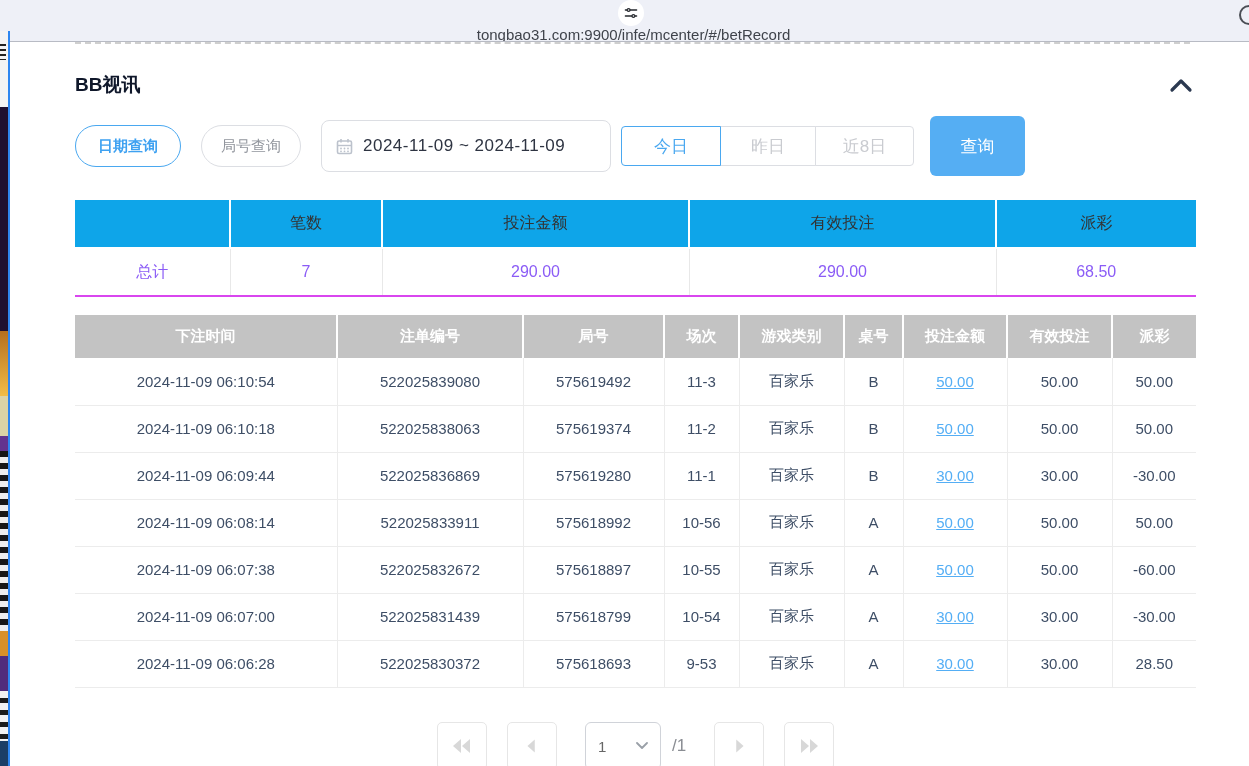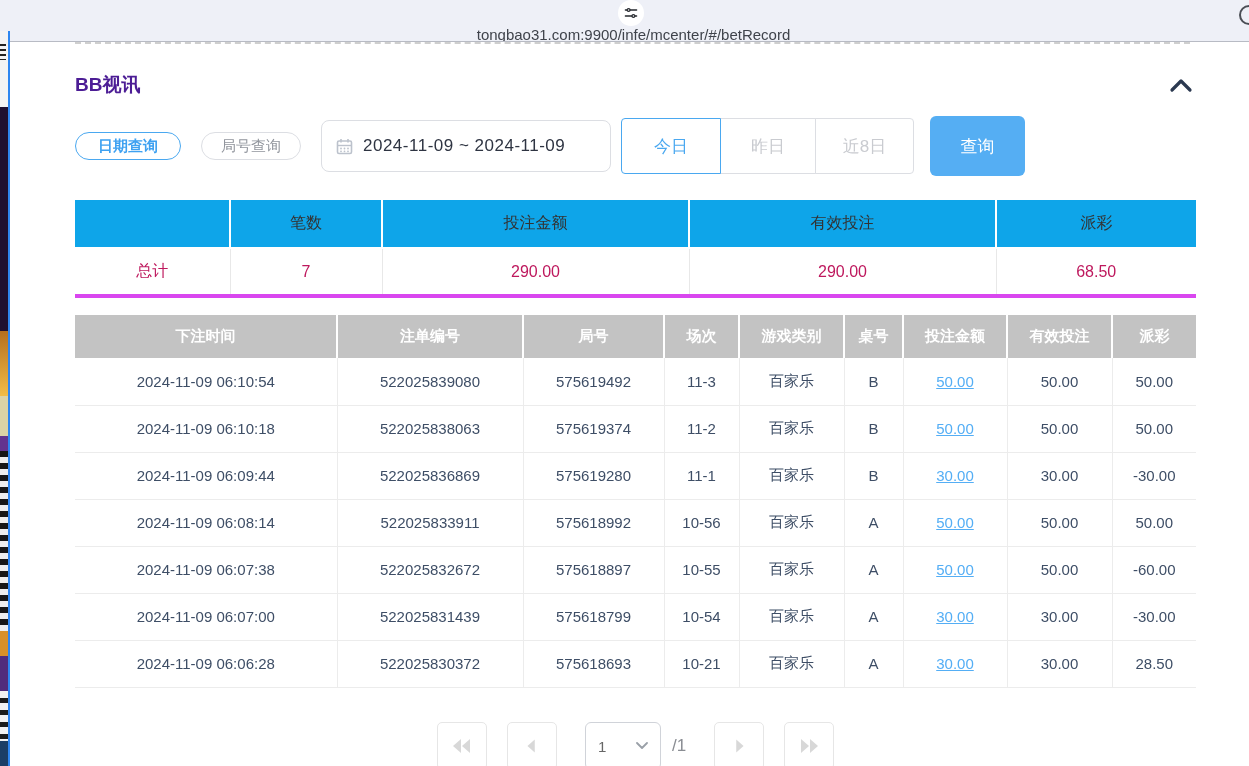--- a/index.html
+++ b/index.html
@@ -26,52 +26,52 @@
   .sliver{position:absolute;left:0;top:31px;width:8px;height:735px;overflow:hidden;}
   .sliver .seg{width:100%;}
   .blue-line{position:absolute;left:8px;top:31px;width:2px;height:735px;background:#2e86f0;}
   .sliver-icon{position:absolute;left:0;top:44px;width:6px;height:16px;
     background:repeating-linear-gradient(#222 0 2px,transparent 2px 5px);}
 
   
   .dashed-sep{position:absolute;left:75px;top:42px;width:1115px;border-top:2px dashed #cfcfcf;}
   .panel-header{position:absolute;left:75px;top:70px;width:1121px;height:30px;
     display:flex;align-items:center;justify-content:space-between;}
-  .panel-title{font-size:19px;font-weight:700;color:#4c1d95;}
+  .panel-title{font-size:19px;font-weight:700;color:#0f172a;}
   .collapse-btn{width:30px;height:24px;display:flex;align-items:center;justify-content:center;cursor:pointer;}
 
   
   .filter-row{position:absolute;left:75px;top:124px;height:44px;display:flex;align-items:center;}
-  .pill{height:28px;border-radius:21px;background:#fff;border:1px solid #dcdee3;color:#90949c;
+  .pill{height:42px;border-radius:21px;background:#fff;border:1px solid #dcdee3;color:#90949c;
     font-size:15px;cursor:pointer;font-family:inherit;}
   .pill.active{border-color:var(--accent);color:#3ea1f1;font-weight:700;}
   .pill.date-q{width:106px;}
   .pill.round-q{width:100px;margin-left:20px;}
   .date-input{width:290px;height:52px;margin-left:20px;border:1px solid #dcdee3;border-radius:8px;
     background:#fff;display:flex;align-items:center;cursor:pointer;}
   .date-input .cal{margin:0 10px 0 14px;display:flex;}
   .date-input .val{font-size:17px;color:#2e3442;letter-spacing:0.5px;}
   .btn-group{display:flex;margin-left:10px;}
-  .btn-group button{height:56px;background:#fff;border:1px solid #dcdee3;color:#c9cbd0;
+  .btn-group button{height:40px;background:#fff;border:1px solid #dcdee3;color:#c9cbd0;
     font-size:17px;cursor:pointer;margin-left:-1px;position:relative;font-family:inherit;}
   .btn-group button:first-child{border-radius:4px 0 0 4px;margin-left:0;width:100px;}
   .btn-group button:nth-child(2){width:96px;}
   .btn-group button:last-child{border-radius:0 4px 4px 0;width:99px;}
   .btn-group button.active{border-color:var(--accent);color:var(--accent);z-index:1;}
   .search-btn{width:95px;height:60px;margin-left:16px;background:var(--accent-fill);color:#fff;
     border:none;border-radius:6px;font-size:17px;cursor:pointer;font-family:inherit;}
 
   
   table{border-collapse:collapse;table-layout:fixed;}
   .summary{position:absolute;left:75px;top:200px;width:1121px;}
   .summary th{height:48px;background:#0ea5e9;font-weight:400;font-size:16px;color:#333;
     border-right:2px solid #fff;border-bottom:2px solid #fff;}
   .summary th:last-child{border-right:none;}
-  .summary td{height:48px;background:#fff;font-size:16px;color:#be185d;text-align:center;
-    border-right:1px solid #e8e8e8;border-bottom:4px solid #d946ef;}
+  .summary td{height:48px;background:#fff;font-size:16px;color:#8b5cf6;text-align:center;
+    border-right:1px solid #e8e8e8;border-bottom:2px solid #d946ef;}
   .summary td:last-child{border-right:none;}
 
   
   .bets{position:absolute;left:75px;top:315px;width:1121px;}
   .bets th{height:43px;background:var(--th-gray);color:#fff;font-size:15px;font-weight:700;
     text-align:center;border-right:2px solid #fff;}
   .bets th:last-child{border-right:none;}
   .bets td{height:47px;background:#fff;font-size:15px;color:#3e4e66;text-align:center;
     border-right:1px solid #ececec;border-bottom:1px solid #ececec;}
   .bets td:last-child{border-right:none;}
@@ -279,21 +279,21 @@
         <td>百家乐</td>
         <td>A</td>
         <td><span class="amount-link">30.00</span></td>
         <td>30.00</td>
         <td class="neg">-30.00</td>
       </tr>
       <tr>
         <td>2024-11-09 06:06:28</td>
         <td>522025830372</td>
         <td>575618693</td>
-        <td>10-21</td>
+        <td>9-53</td>
         <td>百家乐</td>
         <td>A</td>
         <td><span class="amount-link">30.00</span></td>
         <td>30.00</td>
         <td>28.50</td>
       </tr>
     </tbody>
 </table>
 
 <div class="pagination">

